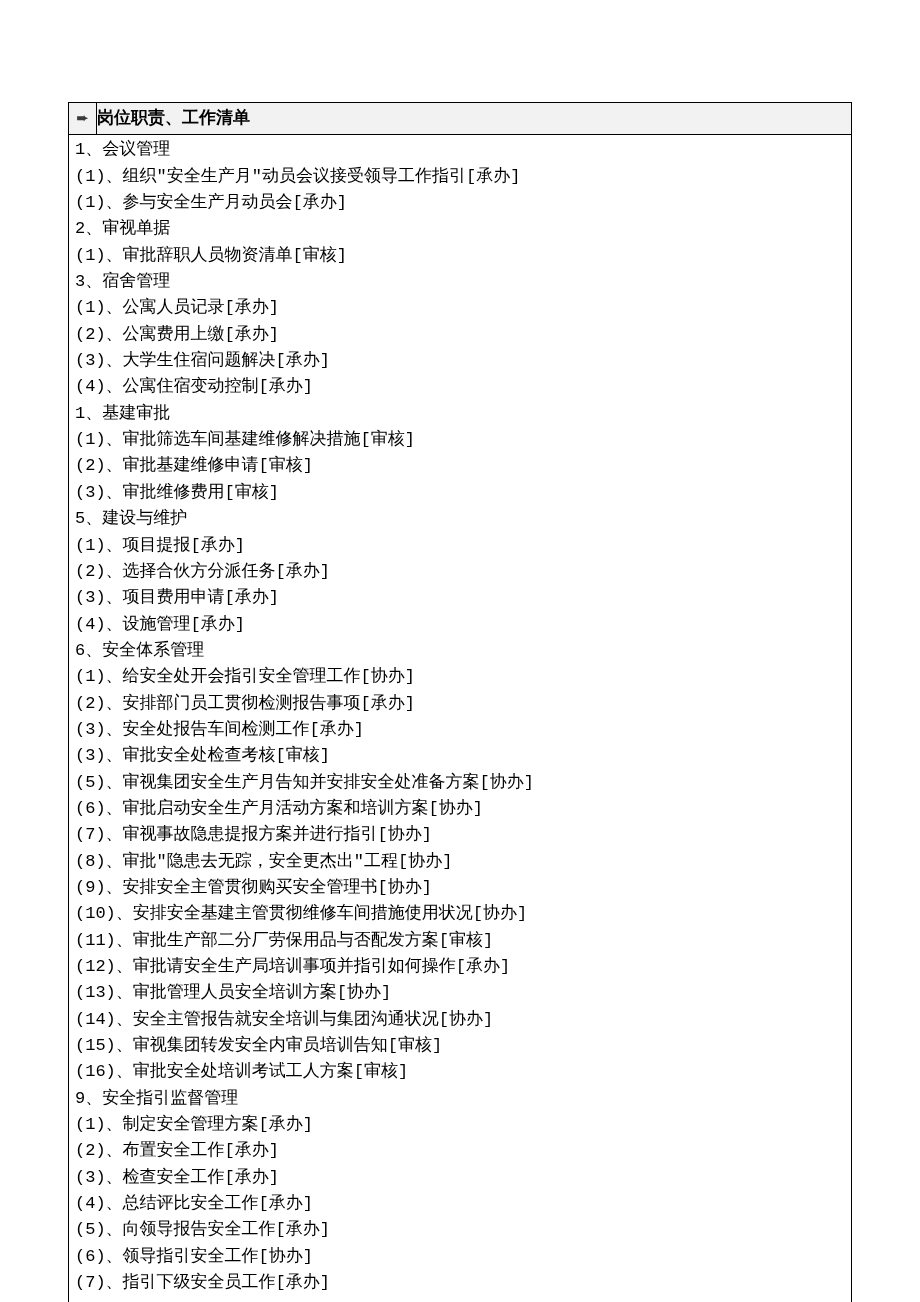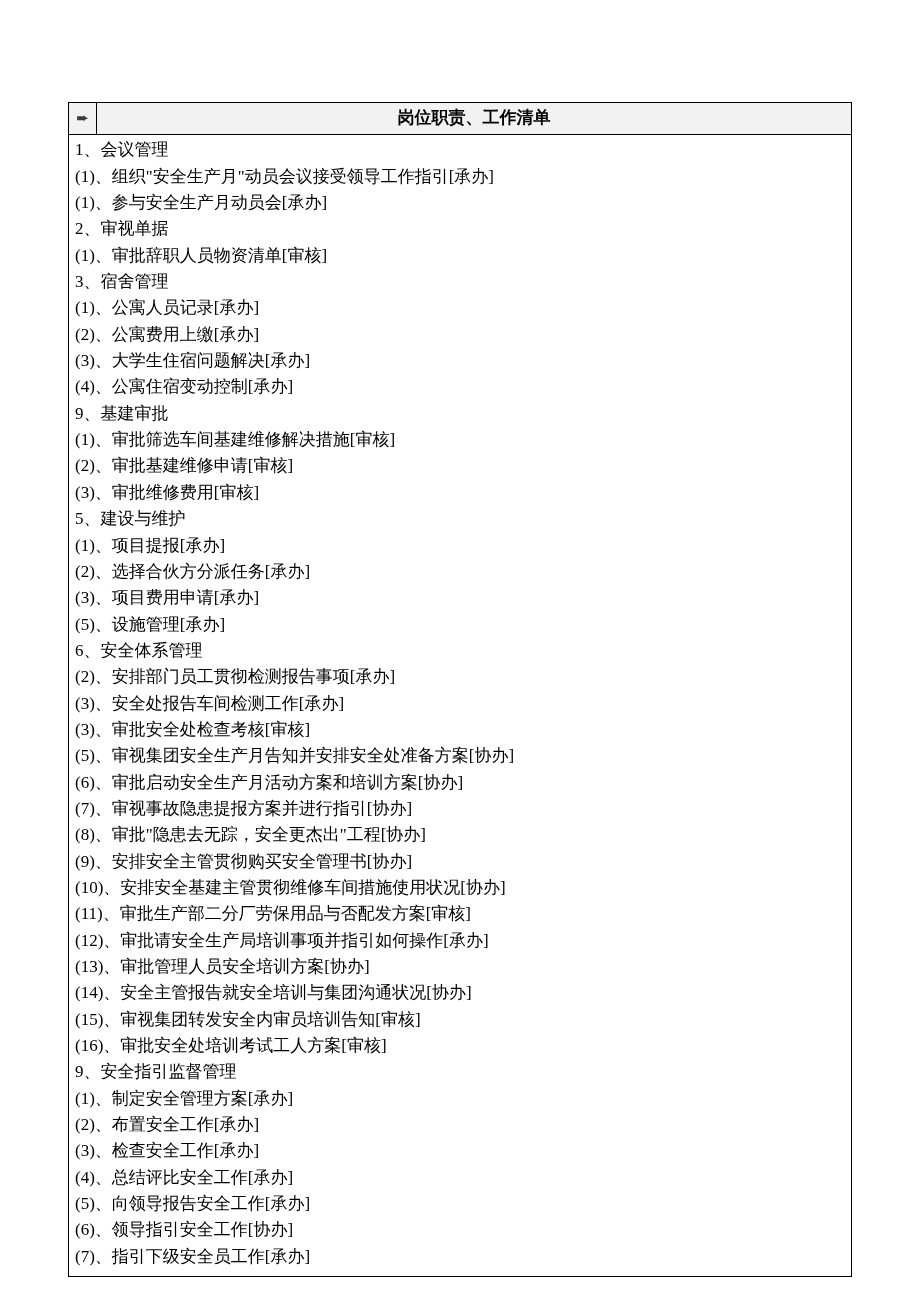--- a/index.html
+++ b/index.html
@@ -27,28 +27,28 @@
       width: 28px;
       border-right: 1px solid #000;
       display: flex;
       align-items: center;
       justify-content: center;
       font-size: 15px;
       color: #3a3a3a;
     }
     .header-title-cell {
       flex: 1;
-      text-align: center;
       font-weight: bold;
       padding: 2px 0 3px 0;
       font-family: "SimHei", "黑体", sans-serif;
       font-size: 17px;
     }
     .body-cell {
       padding: 2px 6px 6px 6px;
+      font-family: Liberation Mono, monospace;
     }
     .line {
       white-space: nowrap;
     }
   </style>
 </head>
 <body>
 
 <div class="doc-table">
   <div class="header-row">
@@ -59,30 +59,31 @@
       <div class="line">1、会议管理</div>
       <div class="line">(1)、组织"安全生产月"动员会议接受领导工作指引[承办]</div>
       <div class="line">(1)、参与安全生产月动员会[承办]</div>
       <div class="line">2、审视单据</div>
       <div class="line">(1)、审批辞职人员物资清单[审核]</div>
       <div class="line">3、宿舍管理</div>
       <div class="line">(1)、公寓人员记录[承办]</div>
       <div class="line">(2)、公寓费用上缴[承办]</div>
       <div class="line">(3)、大学生住宿问题解决[承办]</div>
       <div class="line">(4)、公寓住宿变动控制[承办]</div>
-      <div class="line">9、基建审批</div>
+      <div class="line">1、基建审批</div>
       <div class="line">(1)、审批筛选车间基建维修解决措施[审核]</div>
       <div class="line">(2)、审批基建维修申请[审核]</div>
       <div class="line">(3)、审批维修费用[审核]</div>
       <div class="line">5、建设与维护</div>
       <div class="line">(1)、项目提报[承办]</div>
       <div class="line">(2)、选择合伙方分派任务[承办]</div>
       <div class="line">(3)、项目费用申请[承办]</div>
-      <div class="line">(5)、设施管理[承办]</div>
+      <div class="line">(4)、设施管理[承办]</div>
       <div class="line">6、安全体系管理</div>
+      <div class="line">(1)、给安全处开会指引安全管理工作[协办]</div>
       <div class="line">(2)、安排部门员工贯彻检测报告事项[承办]</div>
       <div class="line">(3)、安全处报告车间检测工作[承办]</div>
       <div class="line">(3)、审批安全处检查考核[审核]</div>
       <div class="line">(5)、审视集团安全生产月告知并安排安全处准备方案[协办]</div>
       <div class="line">(6)、审批启动安全生产月活动方案和培训方案[协办]</div>
       <div class="line">(7)、审视事故隐患提报方案并进行指引[协办]</div>
       <div class="line">(8)、审批"隐患去无踪，安全更杰出"工程[协办]</div>
       <div class="line">(9)、安排安全主管贯彻购买安全管理书[协办]</div>
       <div class="line">(10)、安排安全基建主管贯彻维修车间措施使用状况[协办]</div>
       <div class="line">(11)、审批生产部二分厂劳保用品与否配发方案[审核]</div>

